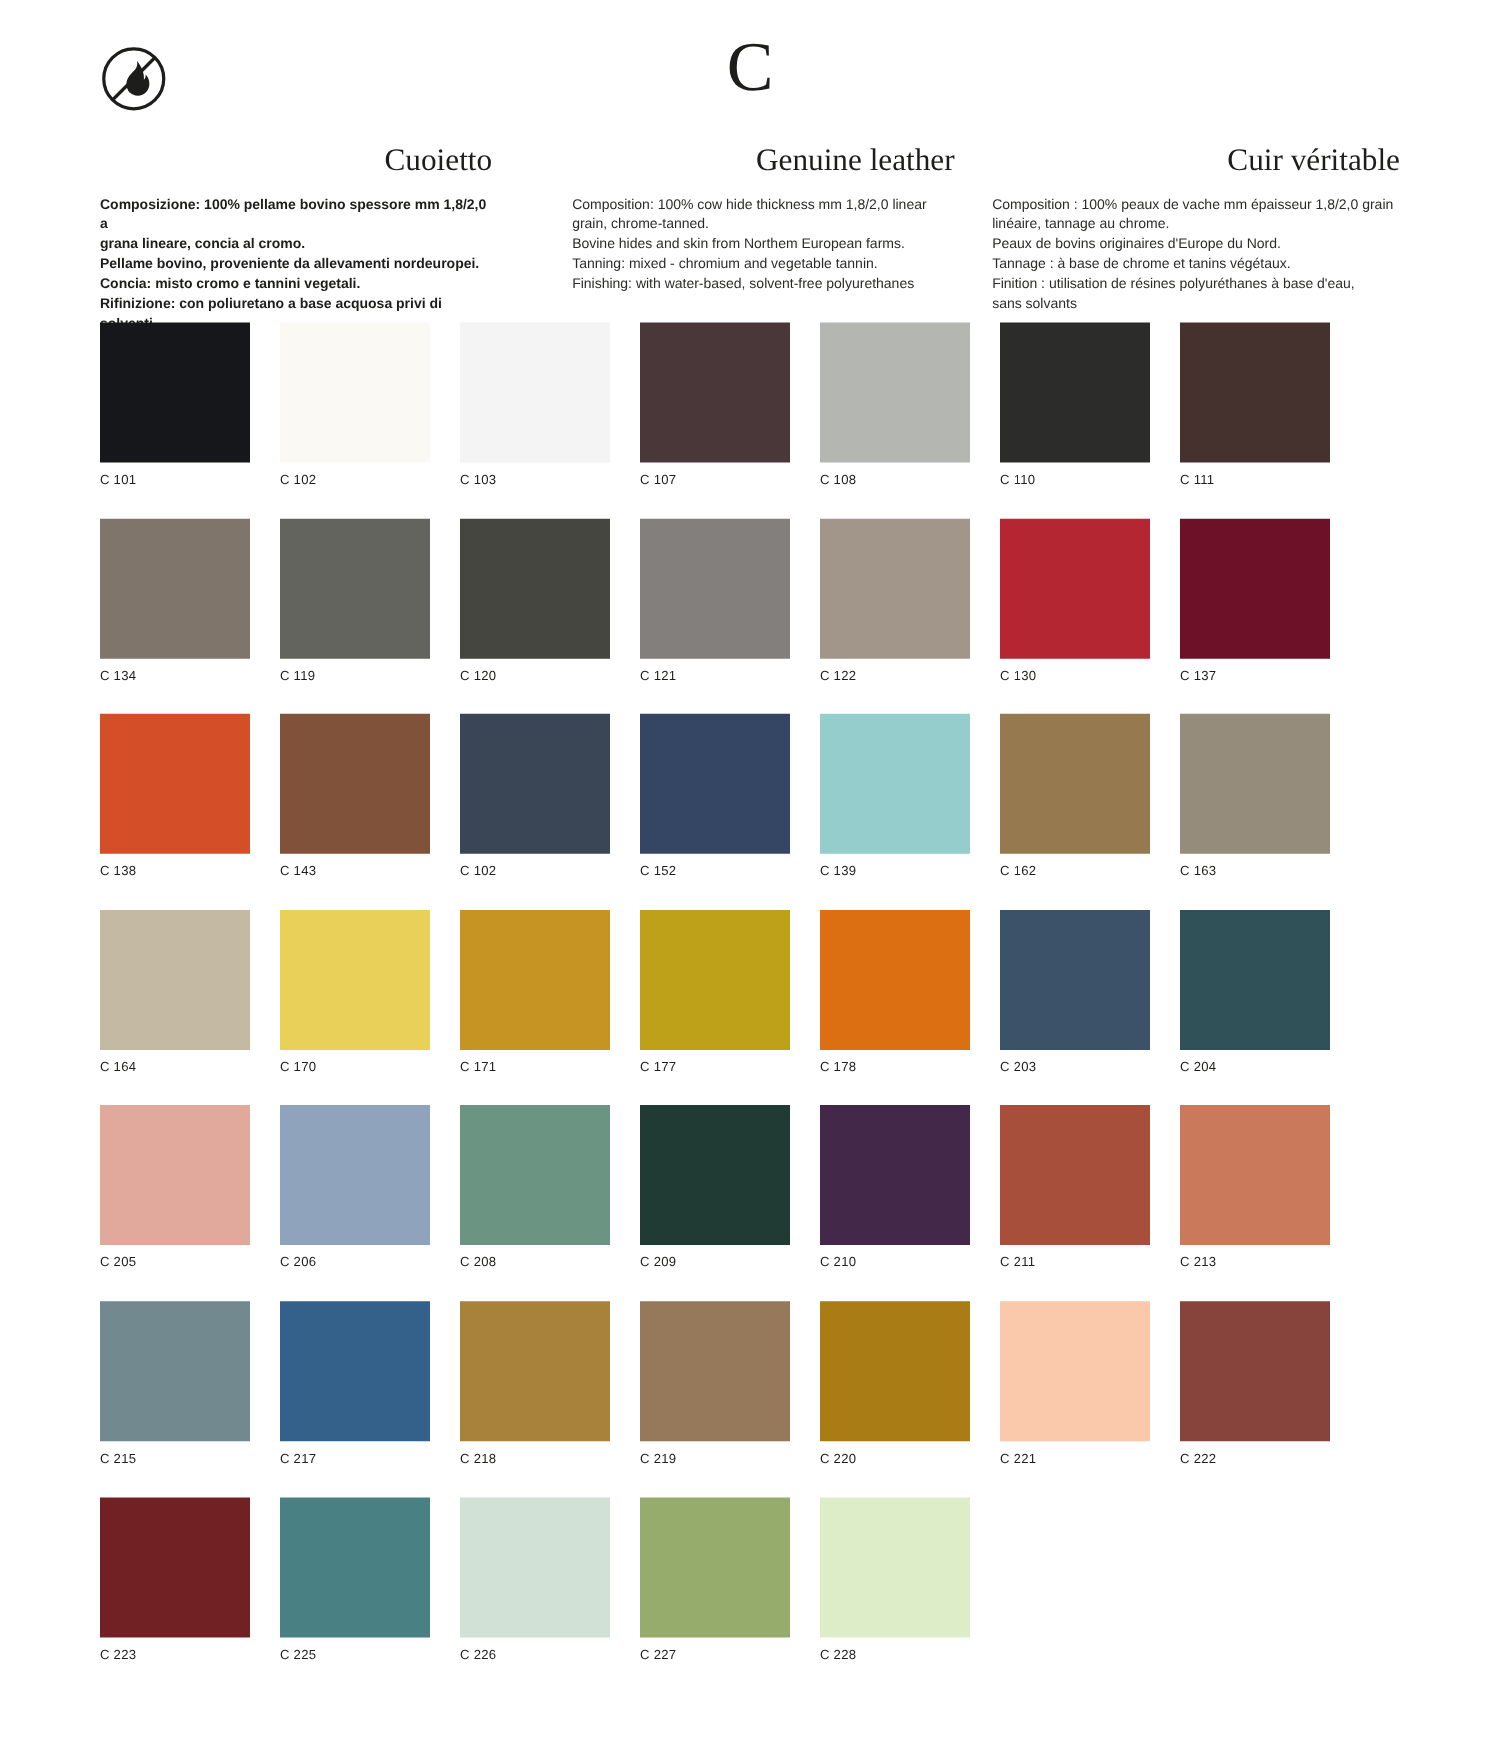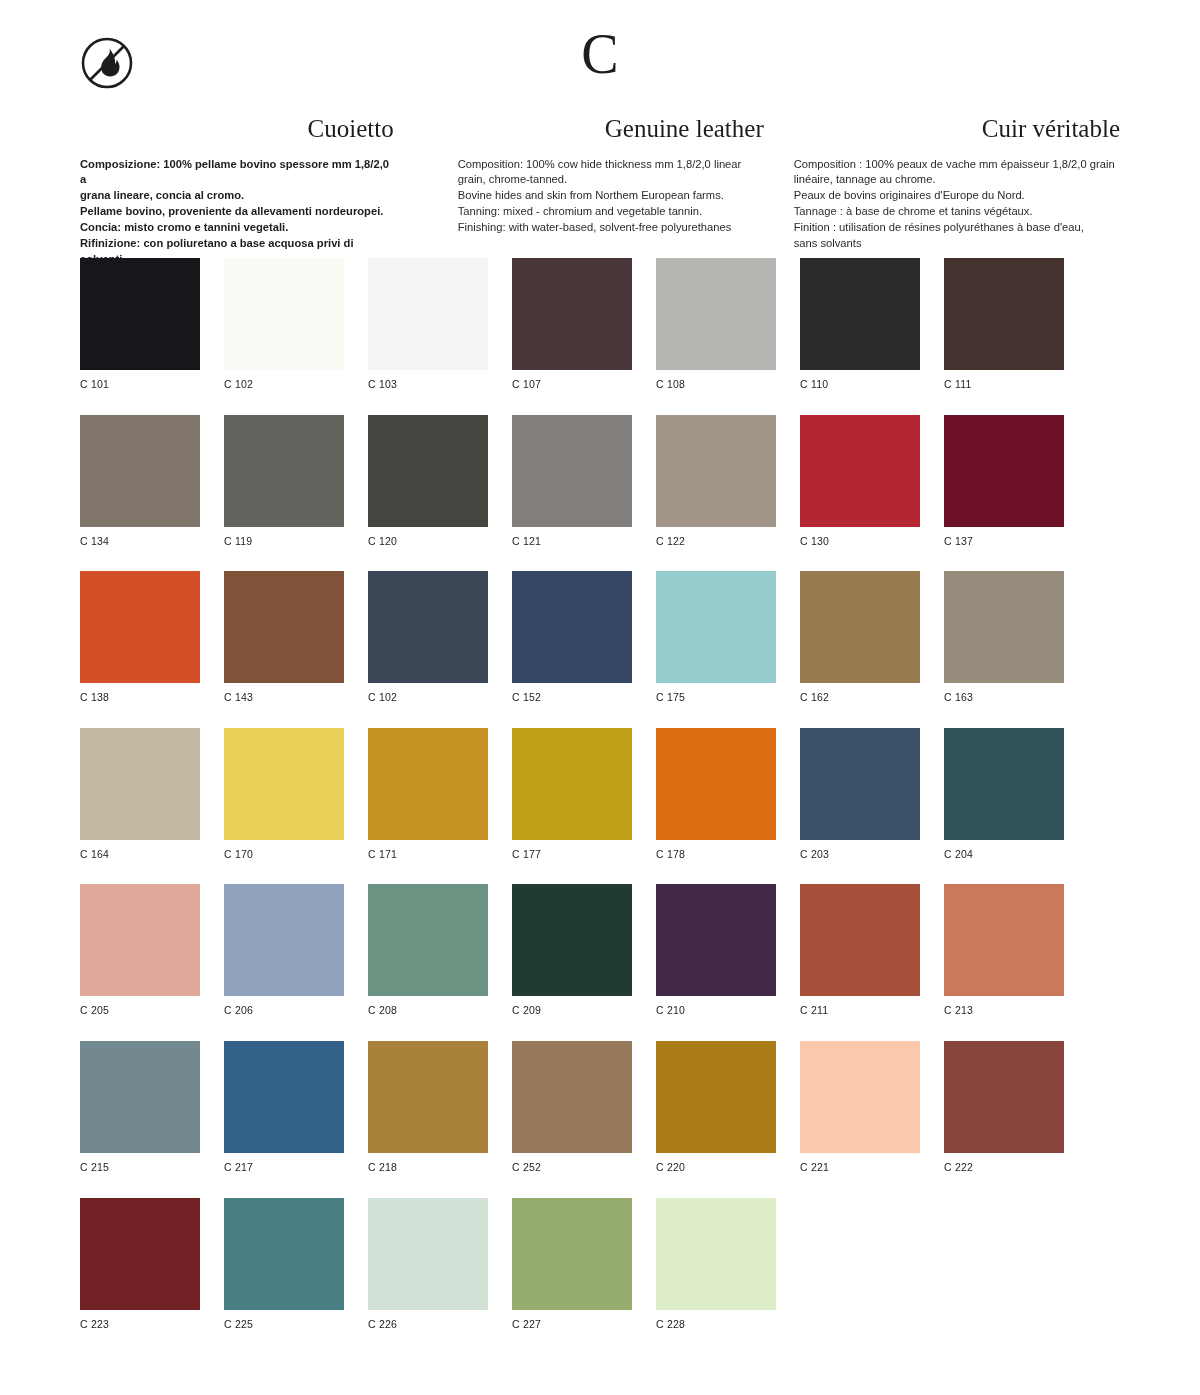--- a/index.html
+++ b/index.html
@@ -235,21 +235,21 @@
     <div class="cell">
       <span class="chip" style="background: rgb(58, 69, 86);"></span>
       <span class="chip-label">C 102</span>
     </div>
     <div class="cell">
       <span class="chip" style="background: rgb(53, 70, 100);"></span>
       <span class="chip-label">C 152</span>
     </div>
     <div class="cell">
       <span class="chip" style="background: rgb(149, 205, 205);"></span>
-      <span class="chip-label">C 175</span>
+      <span class="chip-label">C 139</span>
     </div>
     <div class="cell">
       <span class="chip" style="background: rgb(151, 121, 79);"></span>
       <span class="chip-label">C 162</span>
     </div>
     <div class="cell">
       <span class="chip" style="background: rgb(149, 140, 123);"></span>
       <span class="chip-label">C 163</span>
     </div>
     <div class="cell">
@@ -315,21 +315,21 @@
     <div class="cell">
       <span class="chip" style="background: rgb(51, 97, 137);"></span>
       <span class="chip-label">C 217</span>
     </div>
     <div class="cell">
       <span class="chip" style="background: rgb(168, 129, 58);"></span>
       <span class="chip-label">C 218</span>
     </div>
     <div class="cell">
       <span class="chip" style="background: rgb(150, 121, 90);"></span>
-      <span class="chip-label">C 252</span>
+      <span class="chip-label">C 219</span>
     </div>
     <div class="cell">
       <span class="chip" style="background: rgb(169, 124, 22);"></span>
       <span class="chip-label">C 220</span>
     </div>
     <div class="cell">
       <span class="chip" style="background: rgb(250, 200, 171);"></span>
       <span class="chip-label">C 221</span>
     </div>
     <div class="cell">

